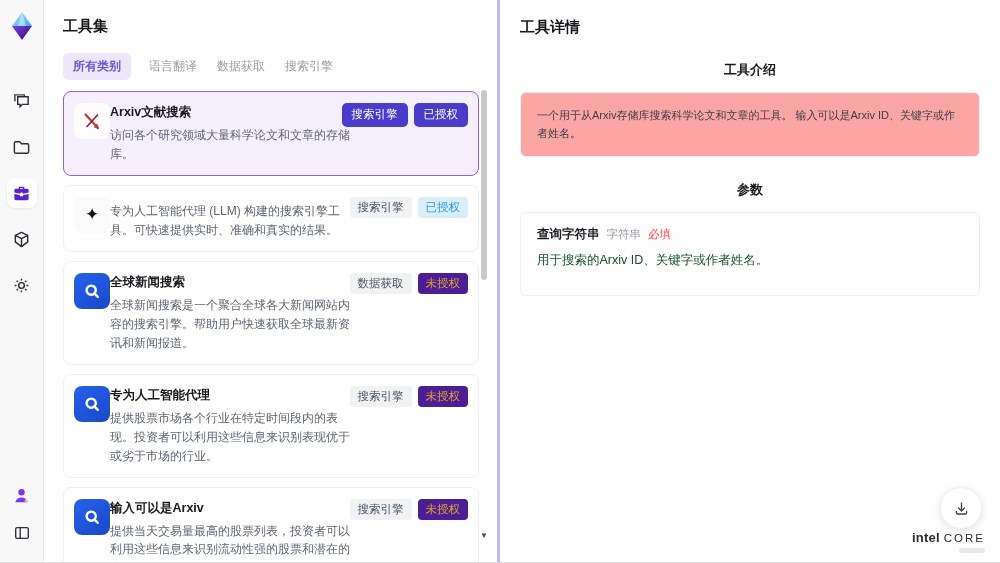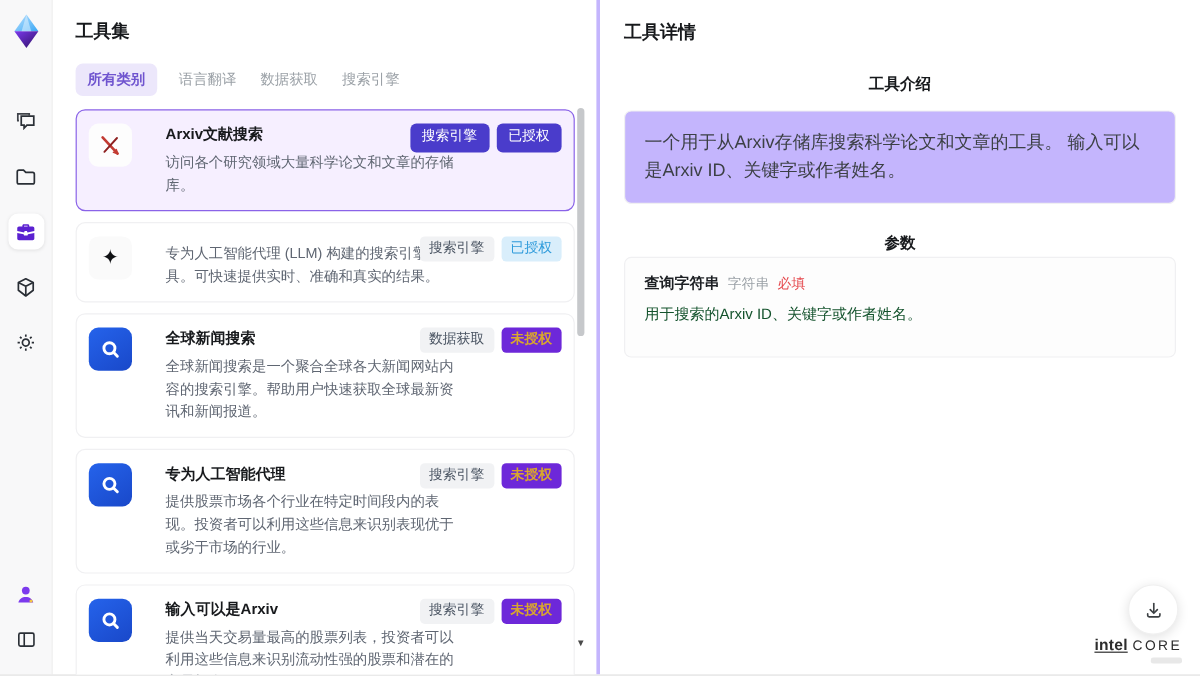--- a/index.html
+++ b/index.html
@@ -33,73 +33,73 @@
   }
   .page-title { font-size:15px; font-weight:700; color:#17191c; }
   .tabs { display:flex; align-items:center; gap:16px; margin-top:17px; font-size:12px; }
   .tab { color:#9aa0a6; cursor:pointer; padding:5px 2px; white-space:nowrap; }
   .tab.active {
     background:#ece7fb; color:#6f54cf; border-radius:6px; padding:5px 10px; font-weight:600;
   }
   .tool-list { margin-top:11px; width:416px; display:flex; flex-direction:column; gap:9px; }
   .card {
     position:relative; background:#ffffff; border:1px solid #f0f0f2; border-radius:8px;
-    padding:11px 12px 11px 10px; display:flex; gap:28px; cursor:pointer;
+    padding:11px 12px 11px 10px; display:flex; gap:0; cursor:pointer;
   }
   .card.selected { background:#f6efff; border:1.5px solid #8a63e8; }
   .tool-icon {
     flex:0 0 36px; width:36px; height:36px; border-radius:8px; background:#fafafa;
     display:flex; align-items:center; justify-content:center; overflow:hidden;
   }
   .tool-icon.blue { background:linear-gradient(145deg,#2563eb,#1948c9); }
   .tool-icon.white { background:#fdfdfd; }
   .star-glyph { font-size:17px; color:#101114; line-height:1; }
   .tool-text { width:242px; }
   .tool-title { font-size:12.5px; font-weight:700; color:#17191c; margin-top:1px; }
   .tool-desc { font-size:12px; color:#5f6672; line-height:1.58; margin-top:5px; }
   .badges { position:absolute; right:10px; top:11px; display:flex; gap:6px; }
   .badge {
     font-size:11.5px; line-height:1; padding:5px 8px; border-radius:4px; white-space:nowrap;
   }
   .badge.cat  { background:#f1f2f4; color:#4b5563; }
   .badge.ok   { background:#d9eefb; color:#2f9bdb; }
-  .badge.no   { background:#6d28d9; color:#d9a62e;font-weight:bold; }
+  .badge.no   { background:#4c1d95; color:#d9a62e; }
   .badge.solid{ background:#4a3ccb; color:#ffffff; padding:6px 10px; border-radius:5px; font-weight:500; }
   
   .sb-thumb { position:absolute; right:10px; top:90px; width:6px; height:190px;
               background:#c6c8cb; border-radius:3px; }
   .sb-caret { position:absolute; right:9px; top:531px; font-size:8px; color:#4a4a4a; }
 
   
   .detail { position:absolute; left:500px; top:0; right:0; height:100%; padding:18px 20px; background:#fff; }
   .detail-title { font-size:15px; font-weight:700; color:#17191c; }
   .section-h { font-size:13px; font-weight:700; color:#17191c; margin-top:24px;text-align:center; }
   .info-box {
-    margin-top:13px; border:1px solid #f0f0f2; background:#c4b5fd; border-radius:6px;
-    padding:14px 16px; font-size:15px; color:#3c4045; line-height:1.6;
+    margin-top:13px; border:1px solid #f0f0f2; background:#fca5a5; border-radius:6px;
+    padding:14px 16px; font-size:11px; color:#3c4045; line-height:1.6;
   }
   .param-box {
-    margin-top:2px; border:1px solid #f0f0f2; background:#fdfdfd; border-radius:6px;
+    margin-top:13px; border:1px solid #f0f0f2; background:#fdfdfd; border-radius:6px;
     padding:13px 16px 26px;
   }
   .param-head { display:flex; align-items:baseline; gap:7px; }
   .param-name { font-size:12.5px; font-weight:700; color:#1c1f23; }
   .param-type { font-size:11.5px; color:#9aa0a6; }
   .param-req  { font-size:11.5px; color:#e5484d; }
   .param-desc { font-size:12.5px; color:#14532d; margin-top:9px; }
 
   
   .fab {
     position:absolute; right:18px; bottom:33px; width:42px; height:42px; border-radius:50%;
     background:#fff; border:1px solid #f0f0f0; box-shadow:0 2px 10px rgba(0,0,0,.12);
     display:flex; align-items:center; justify-content:center; cursor:pointer;
   }
   .intel { position:absolute; right:15px; bottom:9px; text-align:right; color:#2d2d2d; }
   .intel-line { display:flex; align-items:baseline; gap:4px; }
-  .intel-word { font-size:13px; font-weight:700; letter-spacing:.2px;text-decoration:underline; }
+  .intel-word { font-size:13px; font-weight:700; letter-spacing:.2px; }
   .core-word  { font-size:11.5px; font-weight:400; letter-spacing:2px; }
   .intel-sub  { margin-top:3px; margin-left:auto; width:26px; height:5px;
                 background:#e8e8e8; border-radius:2px; }
 </style>
 </head>
 <body>
 
 <div class="rail">
   <svg class="logo" viewBox="0 0 30 32">
     <defs>

